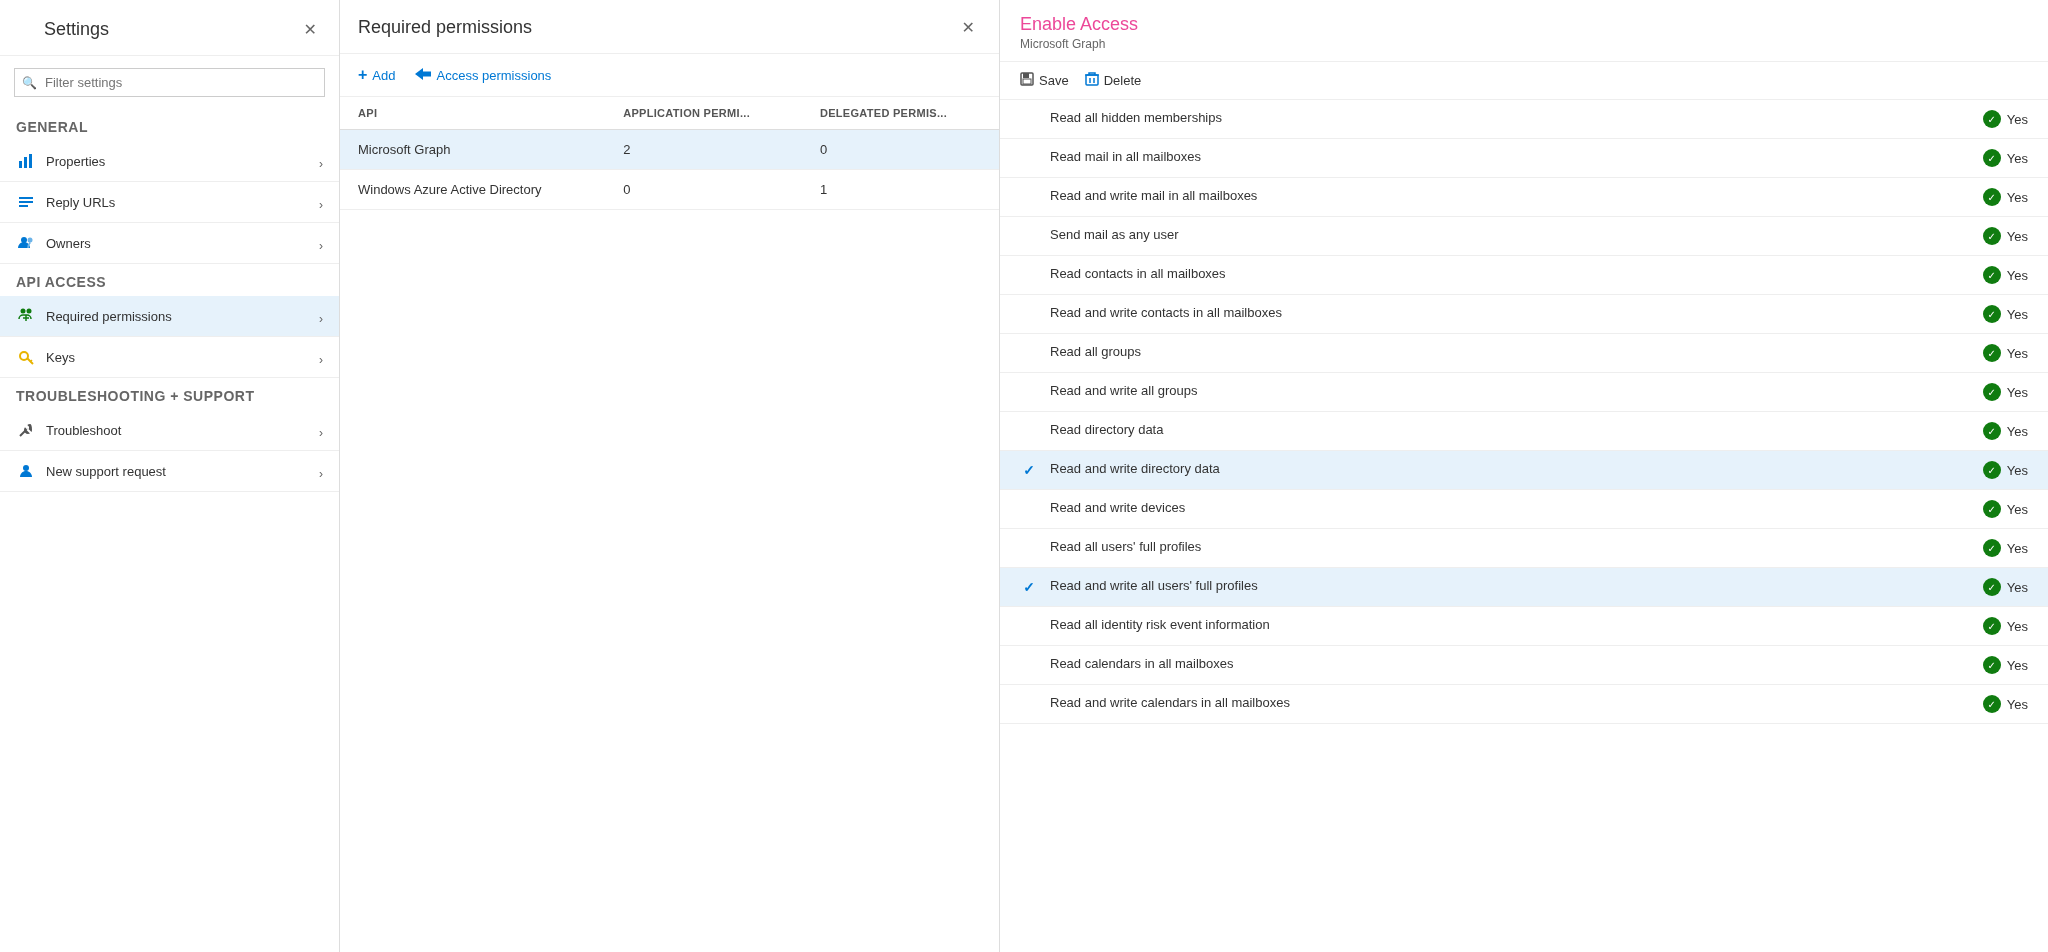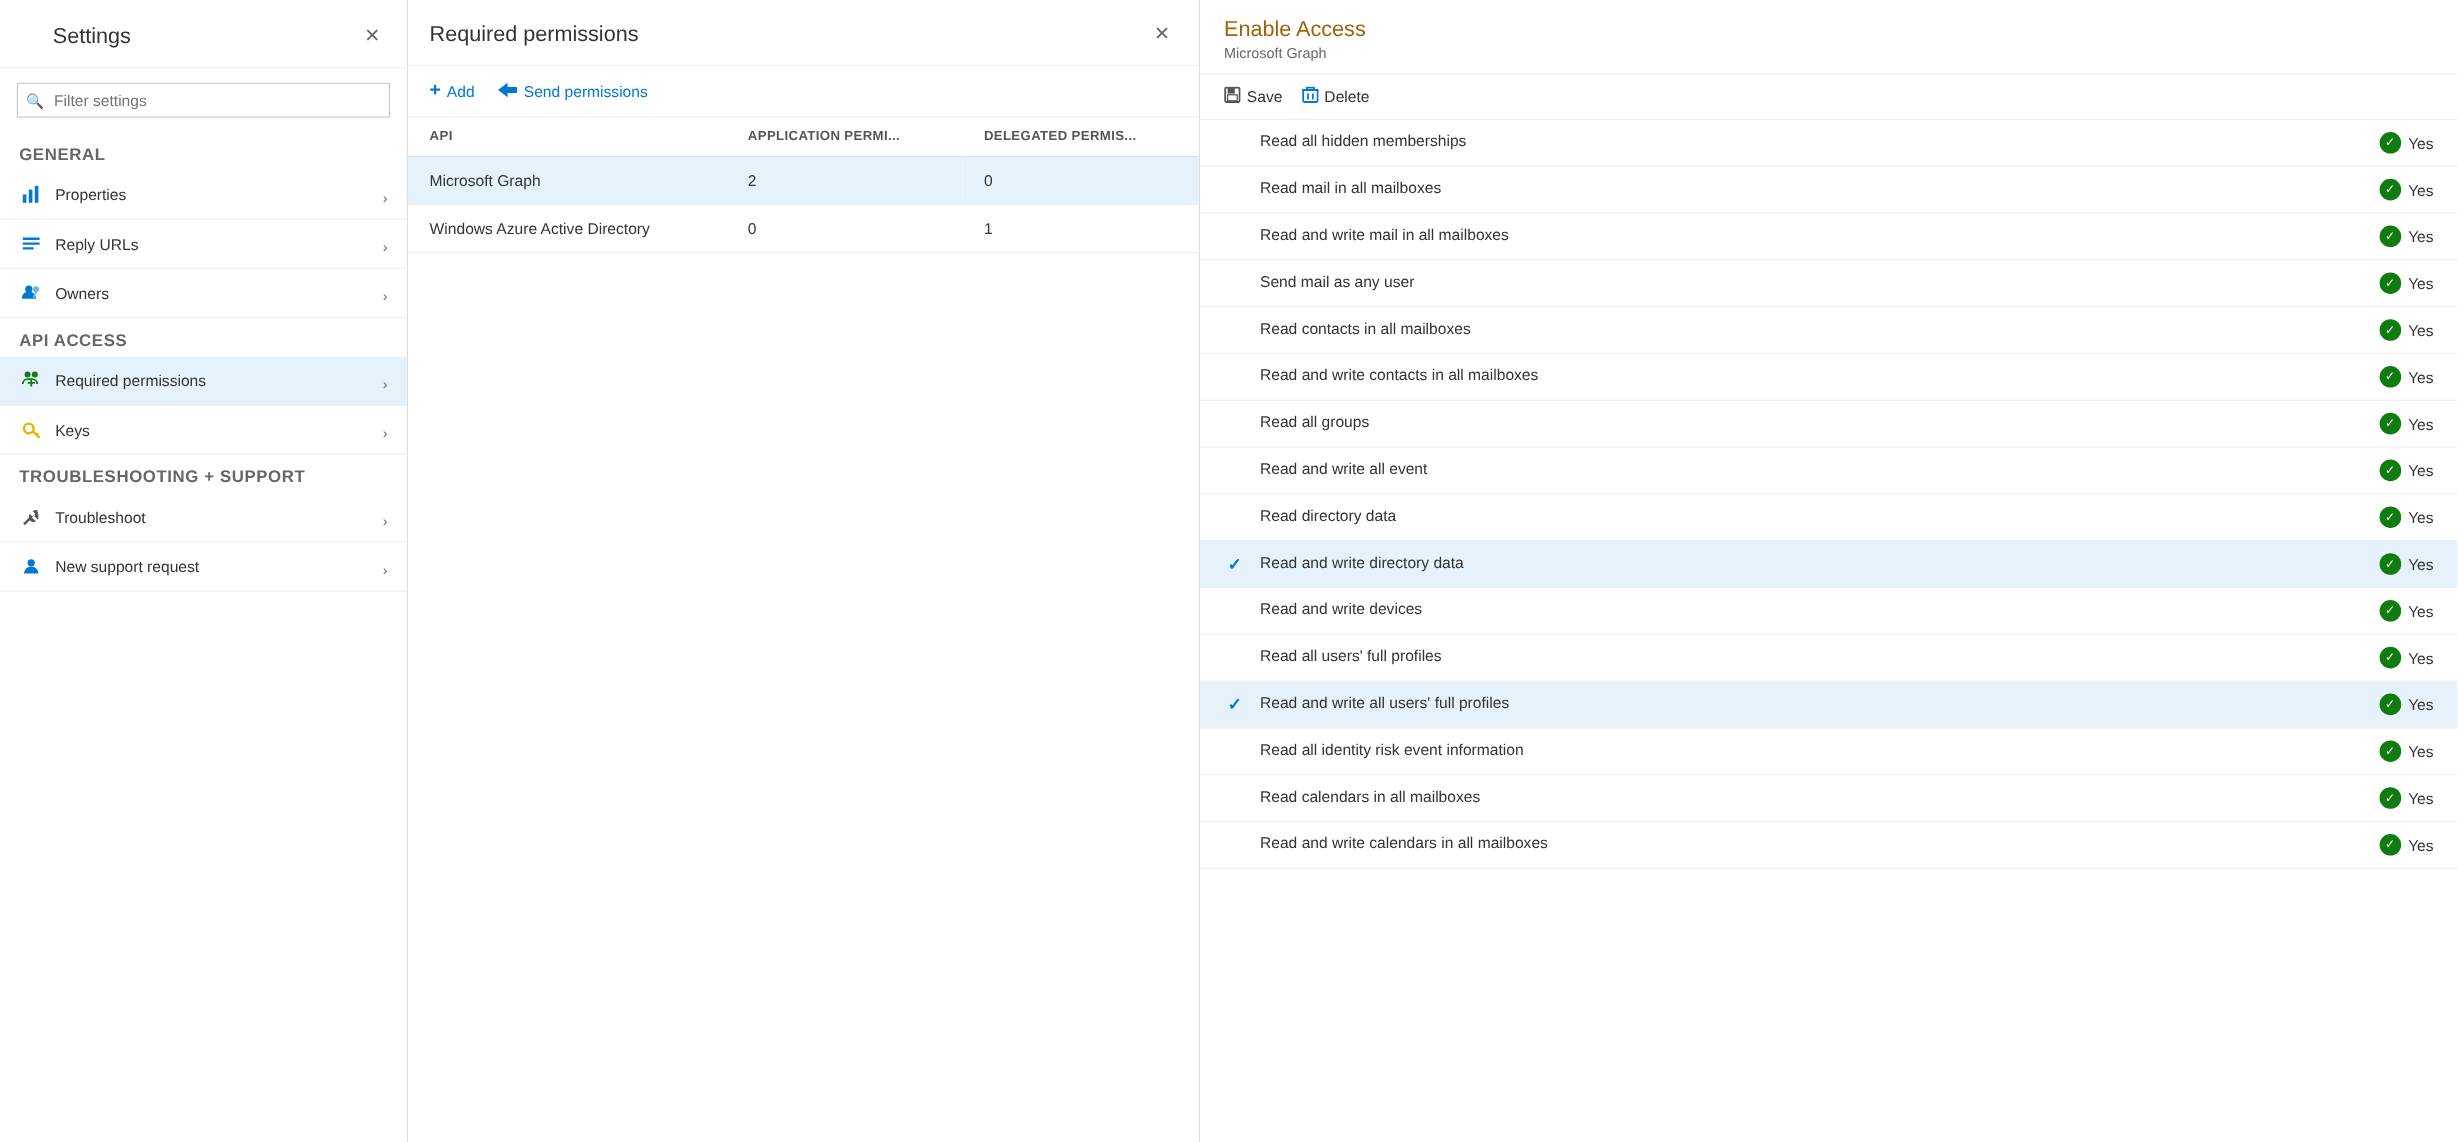--- a/index.html
+++ b/index.html
@@ -157,21 +157,21 @@
       background: #fff;
       overflow: hidden;
     }
     .access-header {
       padding: 14px 20px 10px 20px;
       border-bottom: 1px solid #eee;
     }
     .access-title {
       font-size: 18px;
       font-weight: 400;
-      color: #a16207;
+      color: #ec4899;
     }
     .access-subtitle {
       font-size: 12px;
       color: #666;
       margin-top: 2px;
     }
     .access-toolbar {
       display: flex;
       align-items: center;
       gap: 16px;
@@ -363,21 +363,21 @@
     <button class="toolbar-btn">
       <span class="add-icon">+</span>
       <span>Add</span>
     </button>
     <button class="toolbar-btn">
       <span class="grant-icon">
         <svg width="16" height="12" viewBox="0 0 16 12">
           <path d="M0 6 L8 0 L8 3.5 L16 3.5 L16 8.5 L8 8.5 L8 12 Z" fill="#0078d4"></path>
         </svg>
       </span>
-      <span>Send permissions</span>
+      <span>Access permissions</span>
     </button>
   </div>
   <div class="table-container">
     <table class="perm-table">
       <thead>
         <tr>
           <th>API</th>
           <th>APPLICATION PERMI...</th>
           <th>DELEGATED PERMIS...</th>
         </tr>
@@ -510,21 +510,21 @@
     <div class="access-item-right">
       <span class="green-check">✓</span>
       <span class="yes-text">Yes</span>
     </div>
   </div>
       <div class="access-item">
     <div class="access-item-left">
       <span class="check-mark">
         
       </span>
-      <span class="access-item-name">Read and write all event</span>
+      <span class="access-item-name">Read and write all groups</span>
     </div>
     <div class="access-item-right">
       <span class="green-check">✓</span>
       <span class="yes-text">Yes</span>
     </div>
   </div>
       <div class="access-item">
     <div class="access-item-left">
       <span class="check-mark">
         

